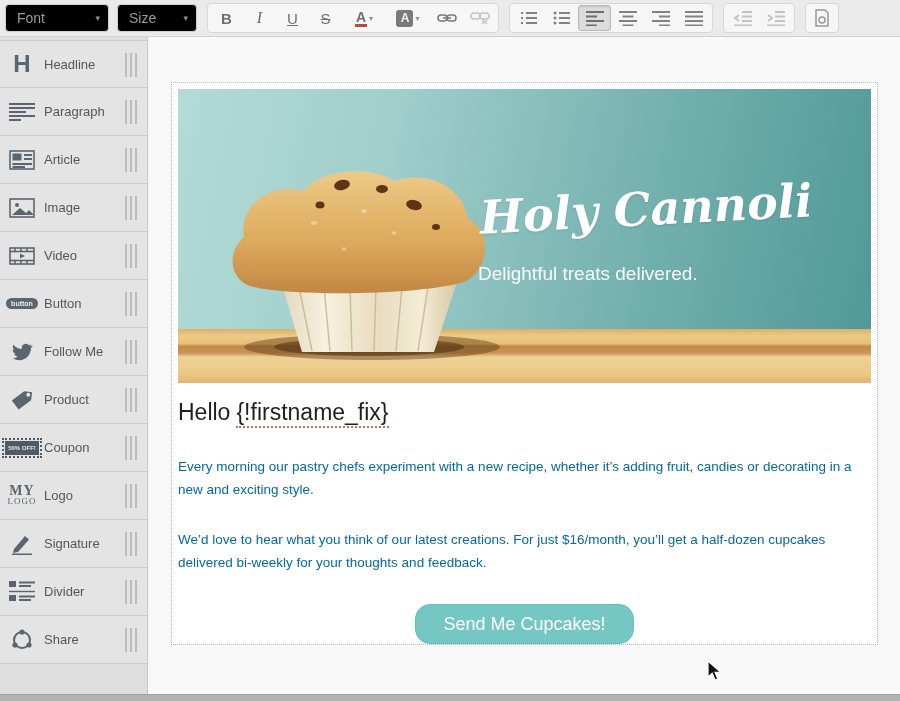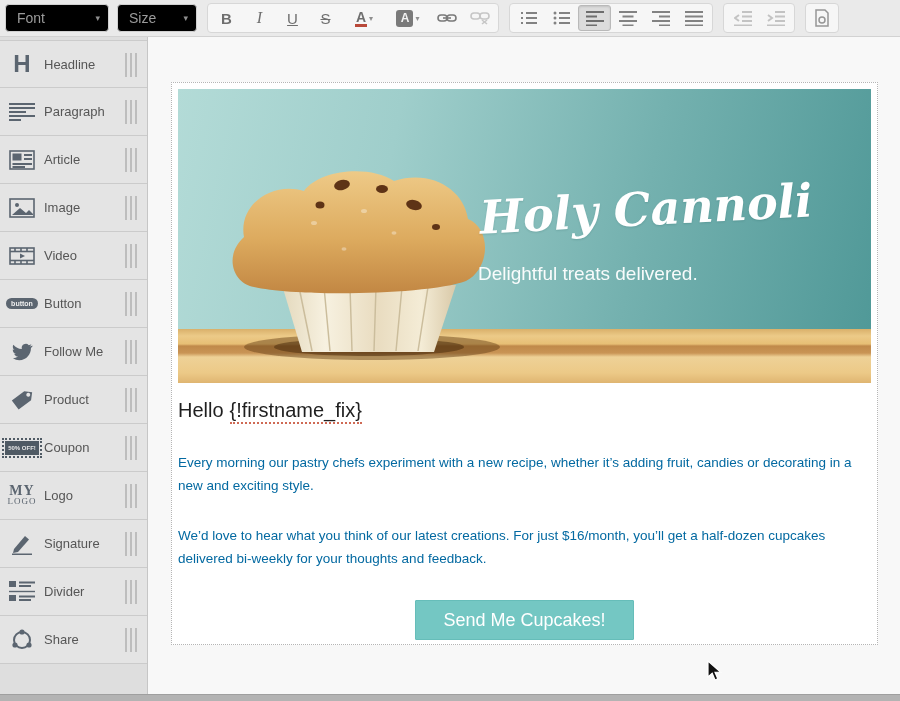--- a/index.html
+++ b/index.html
@@ -72,27 +72,27 @@
   .hero-table { position:absolute; left:0; bottom:0; width:100%; height:54px;
     background:linear-gradient(#d9b06a 0px,#ecca88 7px,#e7bf75 15px,#c08a4a 17px,
       #c99455 24px,#eed197 28px,#ecc987 44px,#dfb571 54px); }
   .muffin { position:absolute; left:46px; top:74px; }
   .hero-title { position:absolute; left:300px; top:93px; width:336px; text-align:center;
     font-family:"DejaVu Serif","Liberation Serif",serif; font-style:italic; font-weight:bold;
     font-size:46px; color:#ffffff; transform:rotate(-3deg);
     text-shadow:0 1px 2px rgba(0,60,60,.15); }
   .hero-sub { position:absolute; left:300px; top:174px; width:332px; 
     font-size:19px; color:rgba(255,255,255,.95); }
-  .greeting { margin-top:16px; font-size:20px; font-weight:400; color:#1f1f1f; }
+  .greeting { margin-top:16px; font-size:23px; font-weight:400; color:#1f1f1f; }
   .merge-tag { border-bottom:2px dotted #cf6a55; padding-bottom:1px; margin-left:6px; }
   .body-p { margin-top:29px; font-size:13.5px; line-height:23px; color:#0369a1; }
   .body-p + .body-p { margin-top:27px; }
   .cta-row { margin-top:30px; text-align:center; }
   .cta-btn { display:inline-block; width:219px; height:40px; background:#74c7c3;
-    border:1px solid #66bdb9; border-radius:1px; color:#ffffff; font-size:18px;
+    border:1px solid #66bdb9; border-radius:15px; color:#ffffff; font-size:18px;
     font-family:"Liberation Sans",sans-serif; cursor:pointer; }
 
   
   .bottom-bar { position:absolute; left:0; bottom:0; width:900px; height:7px;
     background:#b3b3b3; border-top:1px solid #9f9f9f; }
   .cursor { position:absolute; left:707px; top:660px; pointer-events:none; }
 </style>
 </head>
 <body>
 

